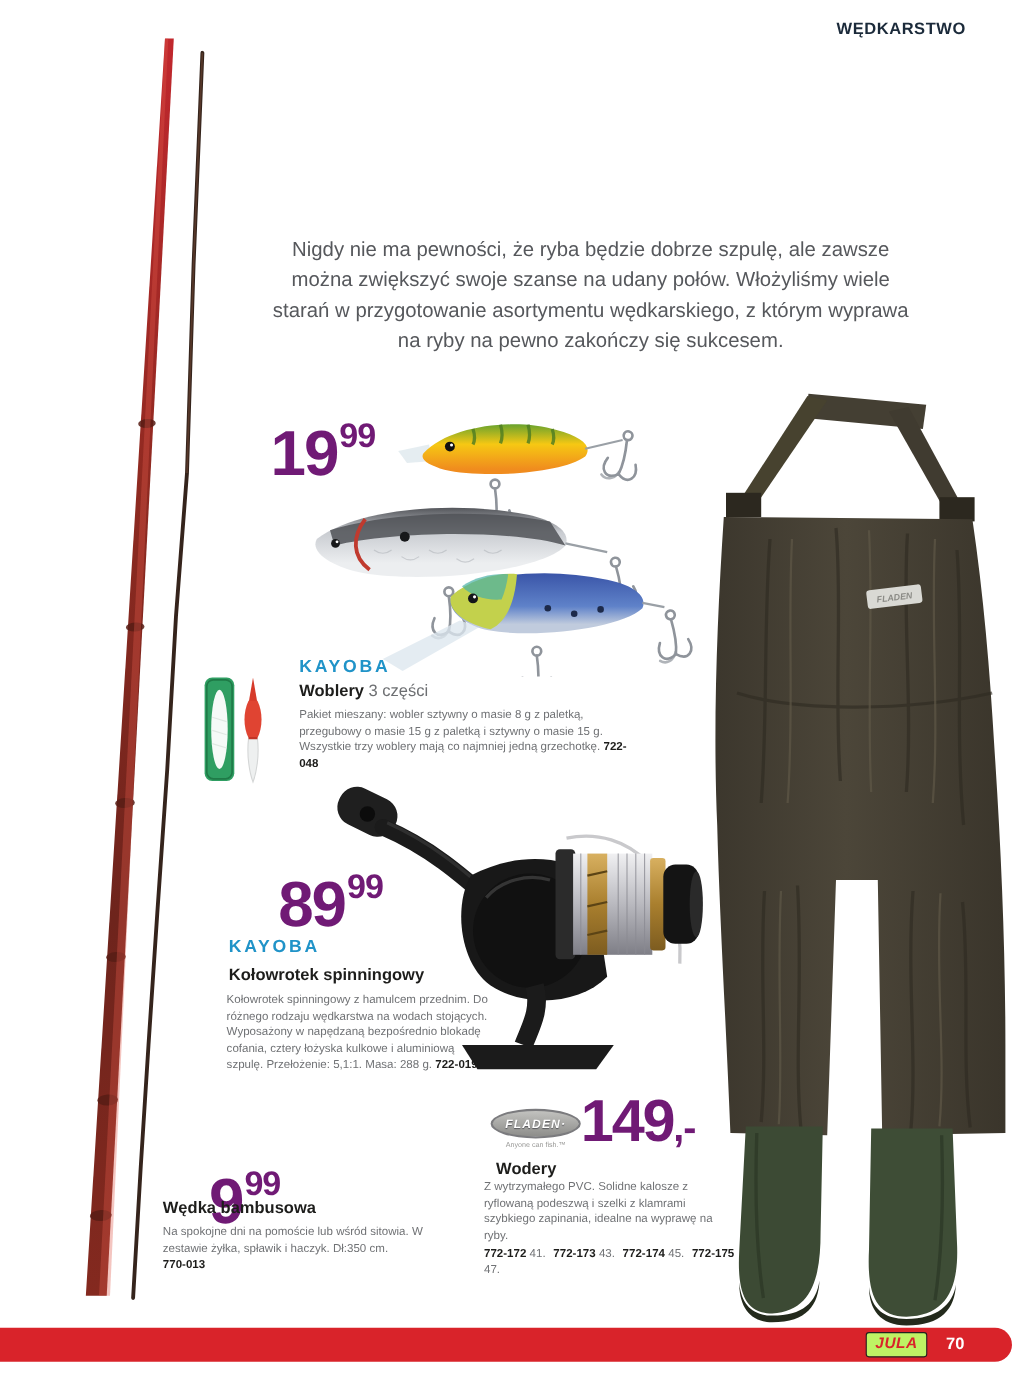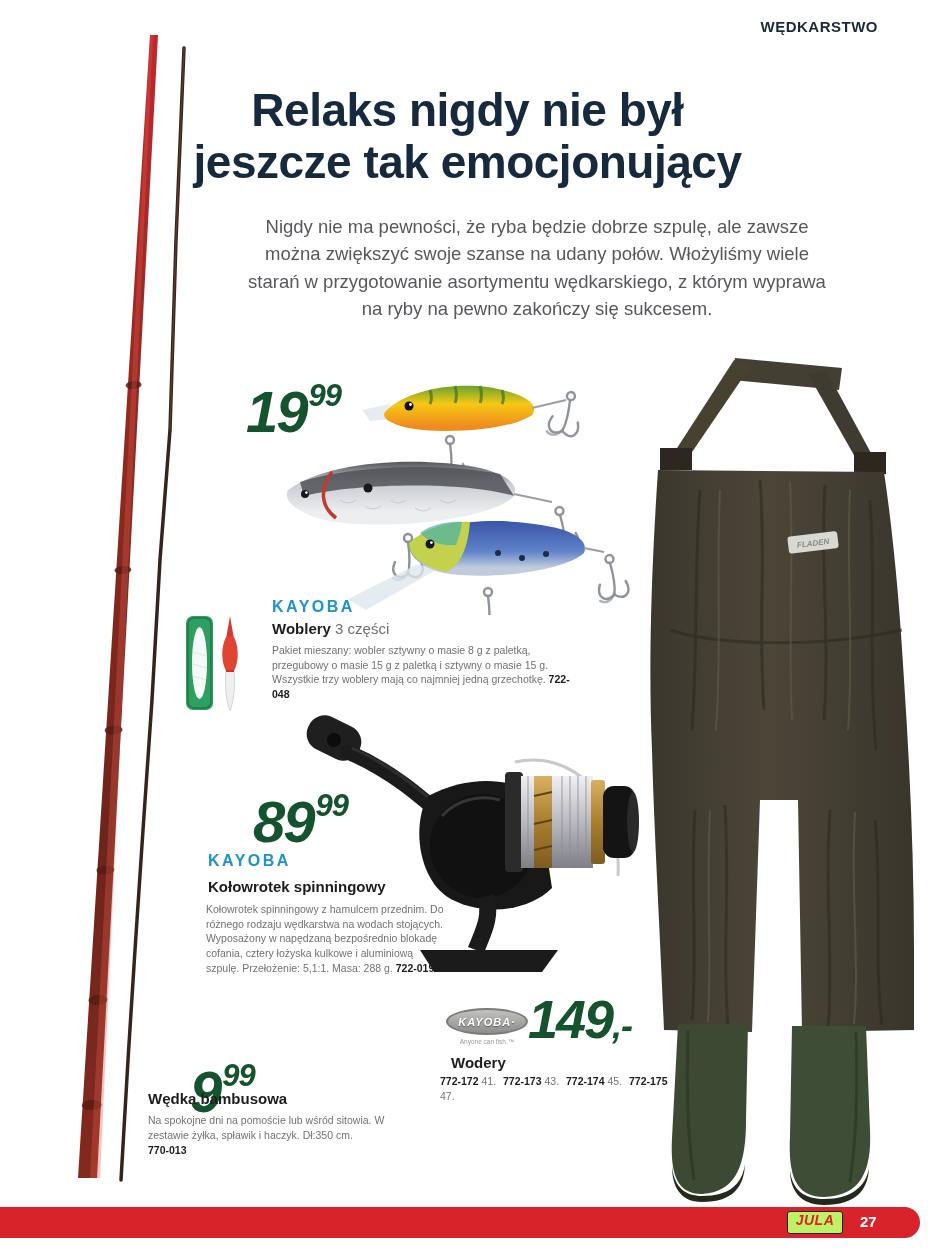--- a/index.html
+++ b/index.html
@@ -22,21 +22,21 @@
     font-size: 46px; font-weight: 700; line-height: 1.14;
     letter-spacing: -0.5px;
   }
   .intro {
     top: 213px; left: 237px; width: 600px;
     text-align: center; color: #56585c;
     font-size: 18.5px; line-height: 1.48;
   }
 
   .price {
-    font-style: italic; font-weight: 900; color: #14532d;
+    font-weight: 900; color: #701a75;
     font-size: 58px; letter-spacing: -2px; white-space: nowrap;
   }
   .price sup { font-size: 31px; letter-spacing: -1px; vertical-align: 26px; margin-left: 2px; }
   .price .suffix { font-size: 36px; letter-spacing: -1px; }
 
   .brand-kayoba {
     font-size: 16px; font-weight: 700; color: #2093c8;
     letter-spacing: 2.5px;
   }
   .prod-name { font-size: 15px; font-weight: 700; color: #1d1d1b; }
@@ -104,24 +104,20 @@
       <ellipse cx="97.9" cy="1000" rx="9.5" ry="5" transform="rotate(-3.3 97.9 1000)"></ellipse>
       <ellipse cx="91.7" cy="1105" rx="10" ry="5" transform="rotate(-3.3 91.7 1105)"></ellipse>
     </g>
     <polygon points="150,35 153,35 100,1178 90,1178" fill="#e05a4a" opacity="0.35"></polygon>
     <path d="M184,48 L176,240 L170,430 L160,560 L152,700 L143,830 L135,950 L128,1060 L121,1180" fill="none" stroke="#35241c" stroke-width="3.5" stroke-linecap="round"></path>
     <path d="M184,48 L176,240 L170,430" fill="none" stroke="#57382a" stroke-width="1.5"></path>
   </svg>
 
   <div class="abs section-header">WĘDKARSTWO</div>
 
-  <div class="abs title">
-    <div>Relaks nigdy nie był</div>
-    <div>jeszcze tak emocjonujący</div>
-  </div>
 
   <div class="abs intro">Nigdy nie ma pewności, że ryba będzie dobrze szpulę, ale zawsze można zwiększyć swoje szanse na udany połów. Włożyliśmy wiele starań w przygotowanie asortymentu wędkarskiego, z którym wyprawa na ryby na pewno zakończy się sukcesem.</div>
 
   <div class="abs price" style="left:246px; top:378px;">
     <span>19</span><sup>99</sup>
   </div>
 
   <svg class="abs" style="left:270px; top:370px;" width="370" height="245" viewBox="0 0 370 245">
     <defs>
       <linearGradient id="silverBody" x1="0" y1="0" x2="0" y2="1">
@@ -331,35 +327,36 @@
     <path d="M48,700 C46,760 48,810 54,850" stroke="#2b3625" stroke-width="3" fill="none" opacity="0.7"></path>
     <path d="M216,702 C218,762 216,812 210,852" stroke="#2b3625" stroke-width="3" fill="none" opacity="0.7"></path>
   </svg>
 
   <div class="abs price" style="left:528px; top:988px; font-size:54px;">
     <span>149</span><span class="suffix">,-</span>
   </div>
 
   <div class="abs fladen-wrap" style="left:442px; top:1008px;">
     <div class="fladen-lens">
-      <span>KAYOBA·</span>
+      <span>FLADEN·</span>
     </div>
     <div class="fladen-tag">Anyone can fish.™</div>
   </div>
 
   <div class="abs prod-name" style="left:440px; top:1054px;margin-left:11px;">Wodery</div>
   <div class="abs prod-desc" style="left:440px; top:1072px; width:232px;">
+    <span>Z wytrzymałego PVC. Solidne kalosze z ryflowaną podeszwą i szelki z klamrami szybkiego zapinania, idealne na wyprawę na ryby.</span>
     <div class="codes">
       <b>772-172</b> <span>41.</span>
       <b>772-173</b> <span>43.</span>
       <b>772-174</b> <span>45.</span>
       <b>772-175</b> <span>47.</span>
     </div>
   </div>
 
   <div class="abs footer-bar">
     <div class="jula-box">
       <span>JULA</span>
     </div>
-    <div class="page-num">27</div>
+    <div class="page-num">70</div>
   </div>
 
 </div>
 
 </body></html>

